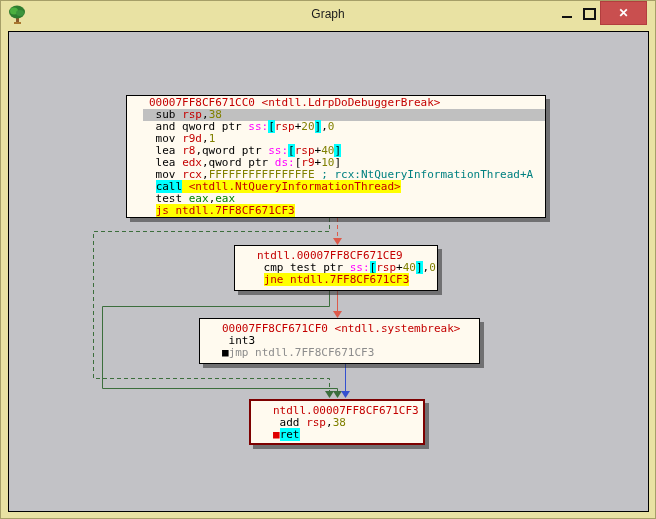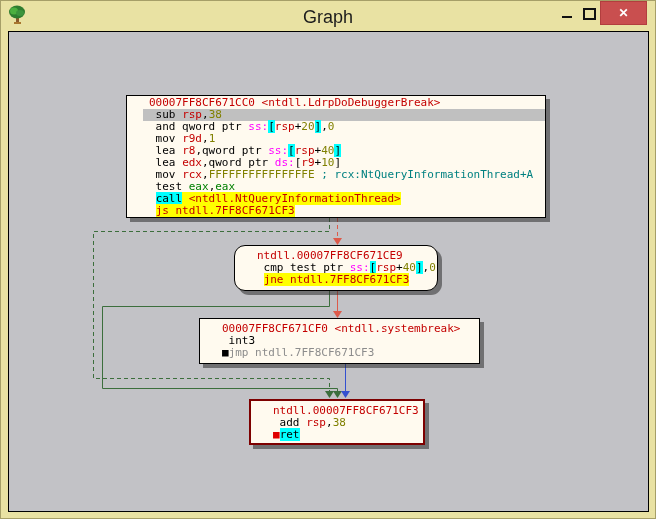--- a/index.html
+++ b/index.html
@@ -6,21 +6,21 @@
   body{
     width:656px;height:519px;position:relative;overflow:hidden;
     background:#e9e2a3;font-family:"Liberation Sans",sans-serif;
     box-sizing:border-box;border:1px solid #a69f68;
   }
   
   .titlebar{position:absolute;left:0;top:0;width:100%;height:30px;background:#e9e2a3;}
   .app-icon{position:absolute;left:7px;top:4px;width:18px;height:20px;}
   .win-title{
     position:absolute;left:0;top:6px;width:100%;text-align:center;
-    font-size:18px;color:#1c1c1c;pointer-events:none;
+    font-size:12px;color:#1c1c1c;pointer-events:none;
   }
   .win-buttons{position:absolute;right:8px;top:0;height:24px;display:flex;align-items:flex-start;}
   .btn-min,.btn-max{
     width:22px;height:23px;display:flex;align-items:center;justify-content:center;
     cursor:default;
   }
   .min-glyph{width:10px;height:2px;background:#111;margin-top:8px;}
   .max-glyph{width:9px;height:8px;border:2px solid #111;margin-top:2px;}
   .btn-close{
     width:45px;height:22px;background:#c94f4f;border:1px solid #b23e3e;
@@ -37,21 +37,21 @@
   svg.edges{position:absolute;left:0;top:0;pointer-events:none;}
   .dashed{stroke-dasharray:4 3;}
   
   .block{
     position:absolute;background:#fffaef;border:1px solid #000;
     box-shadow:4px 4px 0 rgba(45,45,45,.55);
     font-family:"DejaVu Sans Mono",monospace;font-size:11px;line-height:12px;
     box-sizing:border-box;padding-top:4px;overflow:hidden;cursor:default;padding-left:16px;
   }
   #b1{left:125px;top:94px;width:420px;height:123px;padding-top:1px;}
-  #b2{left:233px;top:244px;width:204px;height:46px;border-radius:11px;}
+  #b2{left:233px;top:244px;width:204px;height:46px;}
   #b3{left:198px;top:317px;width:281px;height:46px;}
   #b4{left:248px;top:398px;width:176px;height:46px;border:2px solid #7d0000;}
   .block-header{color:#c40000;padding-left:6px;white-space:pre;}
   .line{white-space:pre;padding-left:6px;}
   .line.sel{background:#c0c0c0;}
   
   .tok-m{color:#000;margin-top:32px;}
   .tok-reg{color:#c40000;}
   .tok-num{color:#808000;}
   .tok-seg{color:#ff00ff;}
@@ -112,22 +112,22 @@
 
   <div class="block" id="b1">
     <div class="block-header">00007FF8CF671CC0 &lt;ntdll.LdrpDoDebuggerBreak&gt;</div>
     <div>
         <div class="line sel"><span class="tok-m"> sub </span><span class="tok-reg">rsp</span><span class="tok-m">,</span><span class="tok-num">38</span></div>
         <div class="line"><span class="tok-m"> and qword ptr </span><span class="tok-seg">ss:</span><span class="tok-brk">[</span><span class="tok-reg">rsp</span><span class="tok-m">+</span><span class="tok-num">20</span><span class="tok-brk">]</span><span class="tok-m">,</span><span class="tok-num">0</span></div>
         <div class="line"><span class="tok-m"> mov </span><span class="tok-reg">r9d</span><span class="tok-m">,</span><span class="tok-num">1</span></div>
         <div class="line"><span class="tok-m"> lea </span><span class="tok-reg">r8</span><span class="tok-m">,qword ptr </span><span class="tok-seg">ss:</span><span class="tok-brk">[</span><span class="tok-reg">rsp</span><span class="tok-m">+</span><span class="tok-num">40</span><span class="tok-brk">]</span></div>
         <div class="line"><span class="tok-m"> lea </span><span class="tok-reg">edx</span><span class="tok-m">,qword ptr </span><span class="tok-seg">ds:</span><span class="tok-m">[</span><span class="tok-reg">r9</span><span class="tok-m">+</span><span class="tok-num">10</span><span class="tok-m">]</span></div>
         <div class="line"><span class="tok-m"> mov </span><span class="tok-reg">rcx</span><span class="tok-m">,</span><span class="tok-num">FFFFFFFFFFFFFFFE</span><span class="tok-cmt"> ; rcx:NtQueryInformationThread+A</span></div>
+        <div class="line"><span class="tok-m"> </span><span class="tok-hlC">call</span><span class="tok-hlY"> &lt;ntdll.NtQueryInformationThread&gt;</span></div>
         <div class="line"><span class="tok-m"> test </span><span class="tok-grn">eax</span><span class="tok-m">,</span><span class="tok-grn">eax</span></div>
-        <div class="line"><span class="tok-m"> </span><span class="tok-hlC">call</span><span class="tok-hlY"> &lt;ntdll.NtQueryInformationThread&gt;</span></div>
         <div class="line"><span class="tok-m"> </span><span class="tok-hlY">js ntdll.7FF8CF671CF3</span></div>
       </div>
   </div>
 
   <div class="block" id="b2">
     <div class="block-header">ntdll.00007FF8CF671CE9</div>
     <div>
         <div class="line"><span class="tok-m"> cmp test ptr </span><span class="tok-seg">ss:</span><span class="tok-brk">[</span><span class="tok-reg">rsp</span><span class="tok-m">+</span><span class="tok-num">40</span><span class="tok-brk">]</span><span class="tok-m">,</span><span class="tok-num">0</span></div>
         <div class="line"><span class="tok-m"> </span><span class="tok-hlY">jne ntdll.7FF8CF671CF3</span></div>
       </div>

